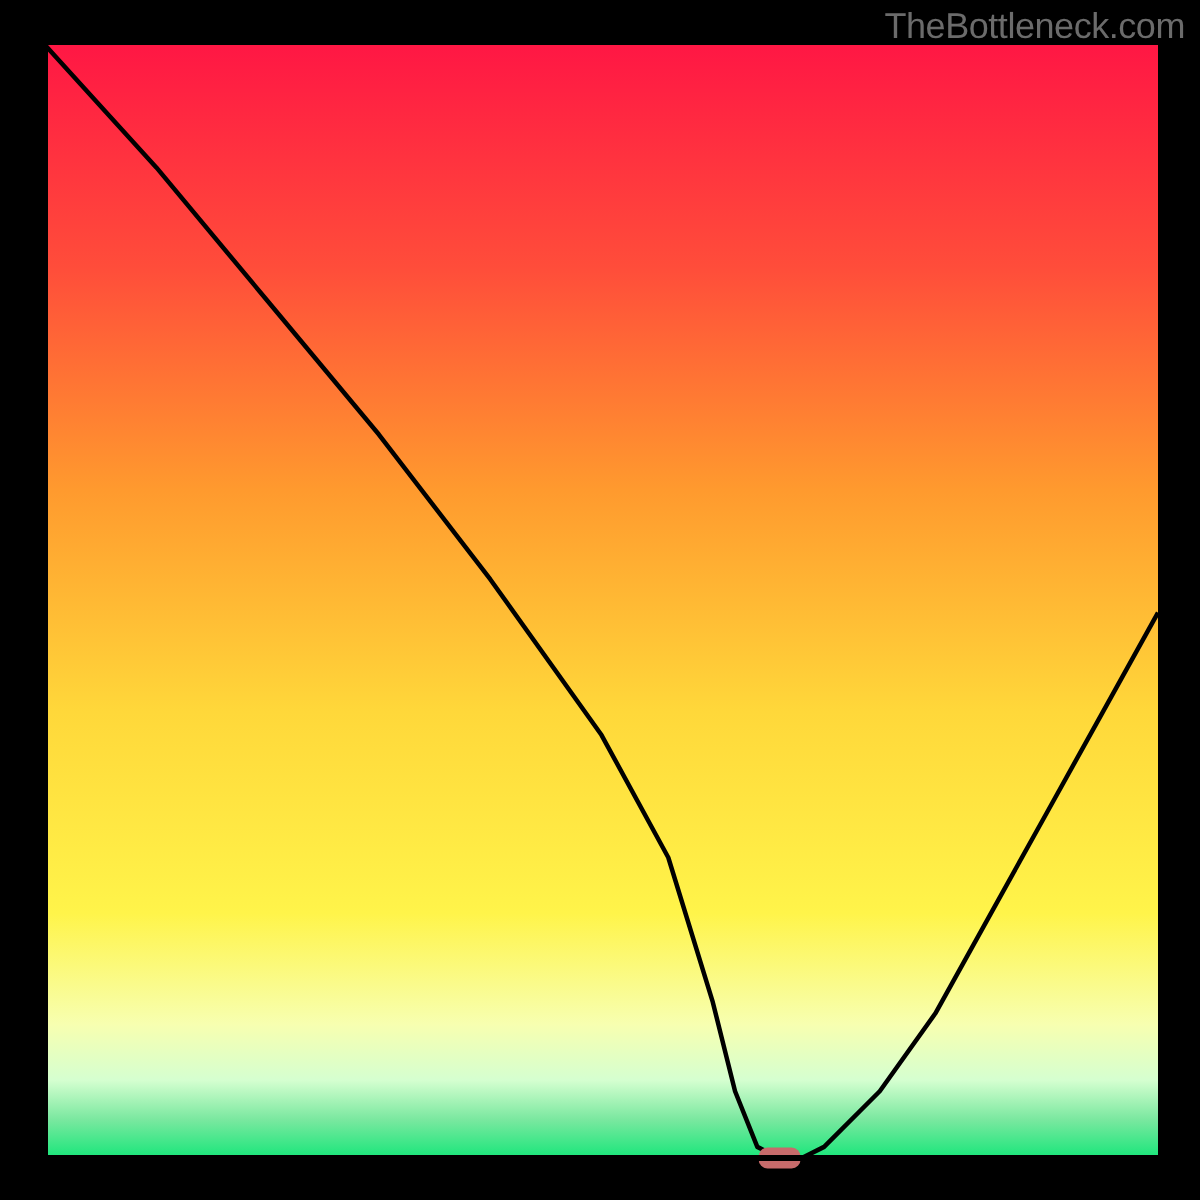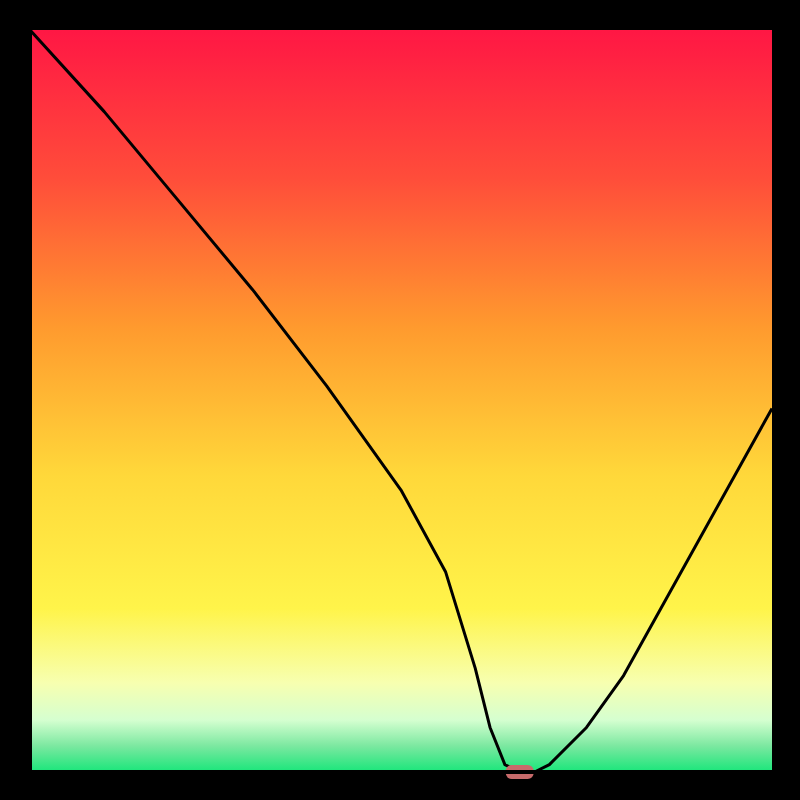--- a/index.html
+++ b/index.html
@@ -31,20 +31,21 @@
     top: 0;
     left: 0;
     width: 800px;
     height: 800px;
   }
 </style>
 </head>
 <body>
 
 <div class="container">
+  <div class="watermark">TheBottleneck.com</div>
   <svg class="chart" viewBox="0 0 800 800">
     <defs>
       <linearGradient id="bg-grad" x1="0" y1="0" x2="0" y2="1">
           <stop offset="0%" stop-color="#ff1744"></stop>
           <stop offset="20%" stop-color="#ff4d3a"></stop>
           <stop offset="40%" stop-color="#ff9a2e"></stop>
           <stop offset="60%" stop-color="#ffd83a"></stop>
           <stop offset="78%" stop-color="#fff44a"></stop>
           <stop offset="88%" stop-color="#f7ffb0"></stop>
           <stop offset="93%" stop-color="#d5ffd0"></stop>

